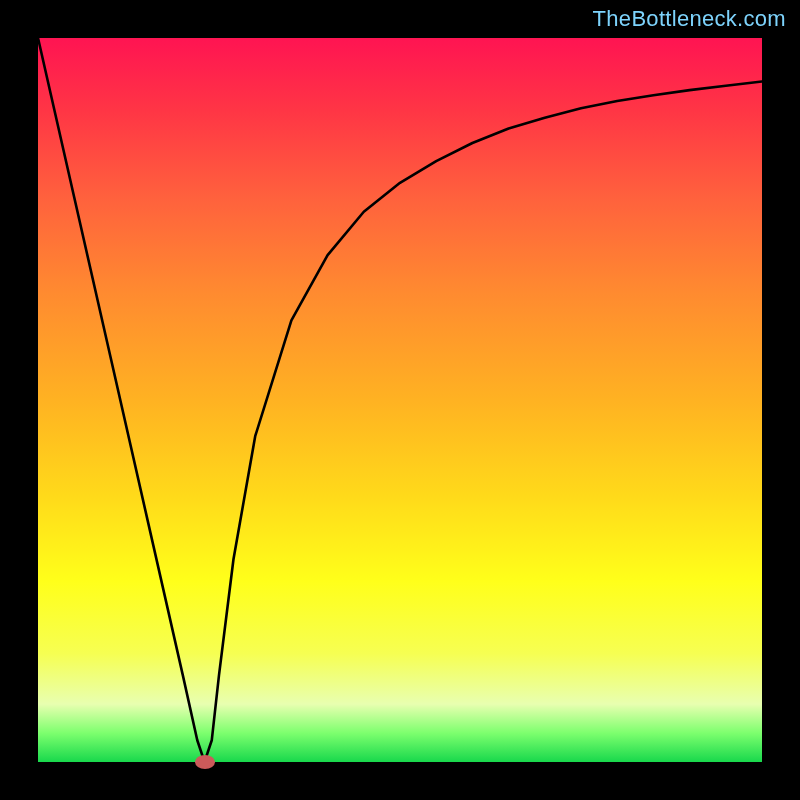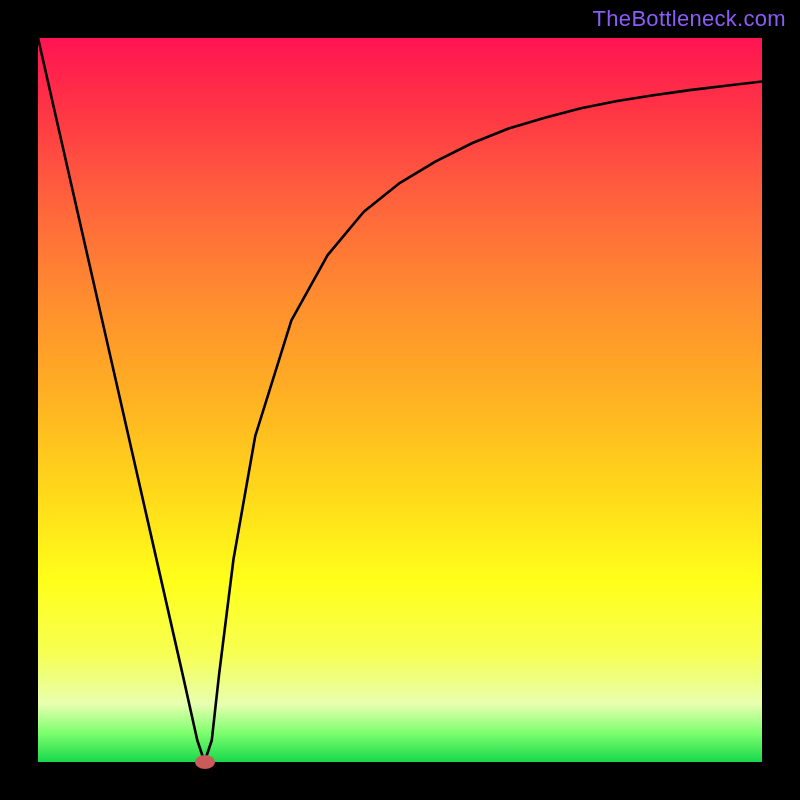--- a/index.html
+++ b/index.html
@@ -14,21 +14,21 @@
   .frame {
     position: relative;
     width: 800px;
     height: 800px;
     background: #000;
   }
   .watermark {
     position: absolute;
     top: 6px;
     right: 14px;
-    color: #8b5cf6;
+    color: #7dd3fc;
     font-size: 22px;
     font-weight: 500;
     letter-spacing: 0.3px;
     z-index: 10;
   }
   .plot-area {
     position: absolute;
     left: 38px;
     top: 38px;
     width: 724px;

